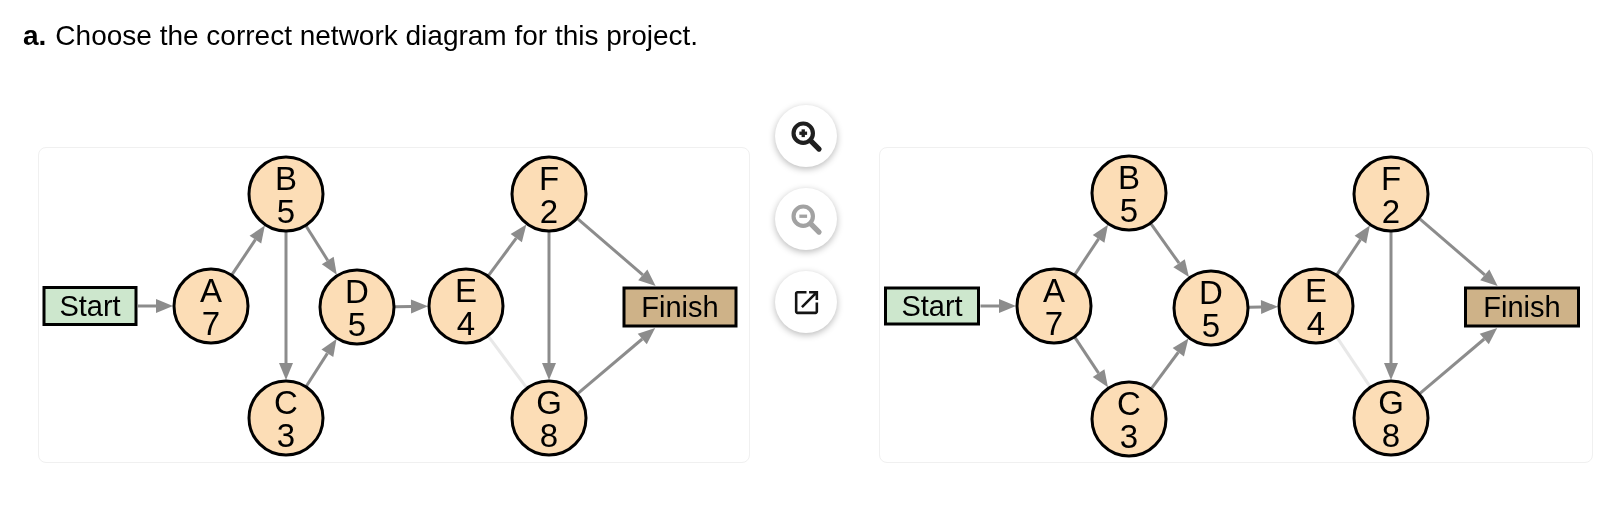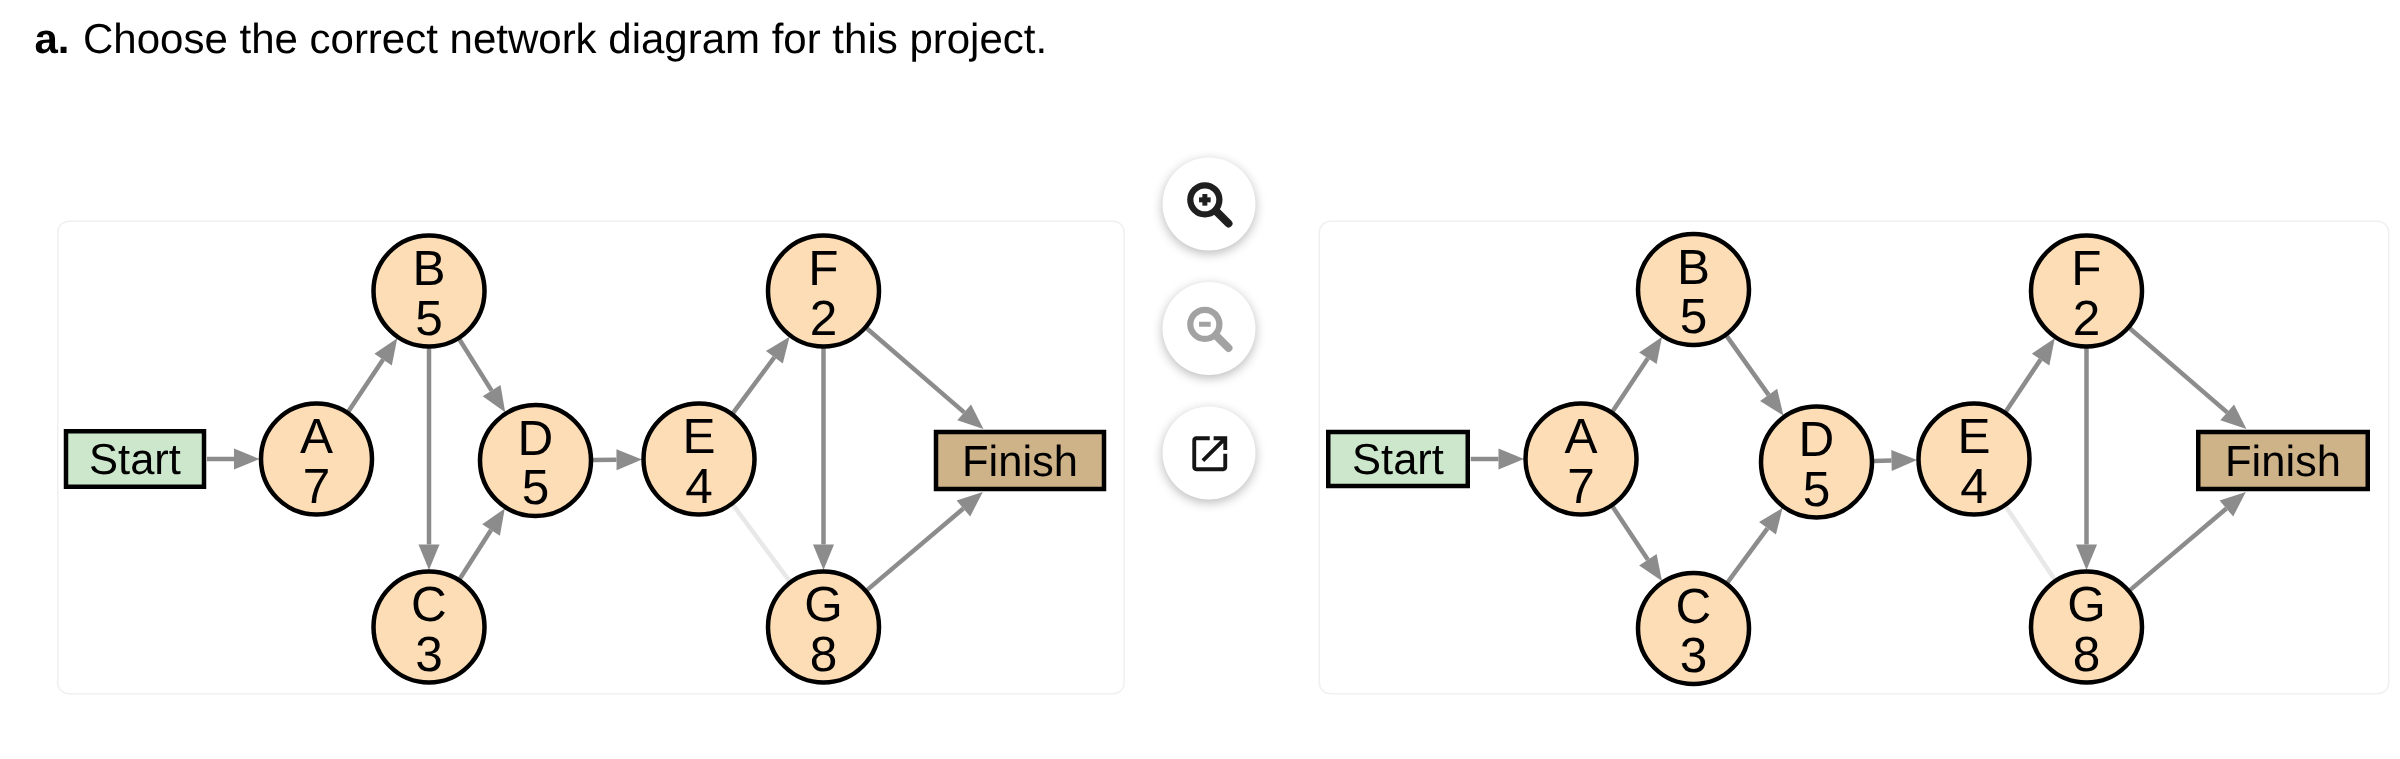--- a/index.html
+++ b/index.html
@@ -1,21 +1,21 @@
 <!DOCTYPE html>
 <html style="--icon-dark: #1f1f1f; --icon-gray: #a2a2a2; --icon-launch: #141414;"><head>
 <meta charset="utf-8">
 <style>
   html,body{margin:0;padding:0;}
   body{
     width:1600px;height:506px;position:relative;overflow:hidden;
     background:#ffffff;font-family:"Liberation Sans",sans-serif;
   }
   .question-title{
-    position:absolute;left:23px;top:10px;
+    position:absolute;left:23px;top:20px;
     font-size:28px;color:#000;white-space:nowrap;
   }
   .question-title .prefix{font-weight:700;margin-right:9px;}
   .diagram-card{
     position:absolute;top:147px;height:314px;background:#fff;
     border:1px solid #f0f0f0;border-radius:8px;box-sizing:content-box;
   }
   .diagram-card.left{left:38px;width:710px;}
   .diagram-card.right{left:879px;width:712px;}
   .diagram-card svg{display:block;}

